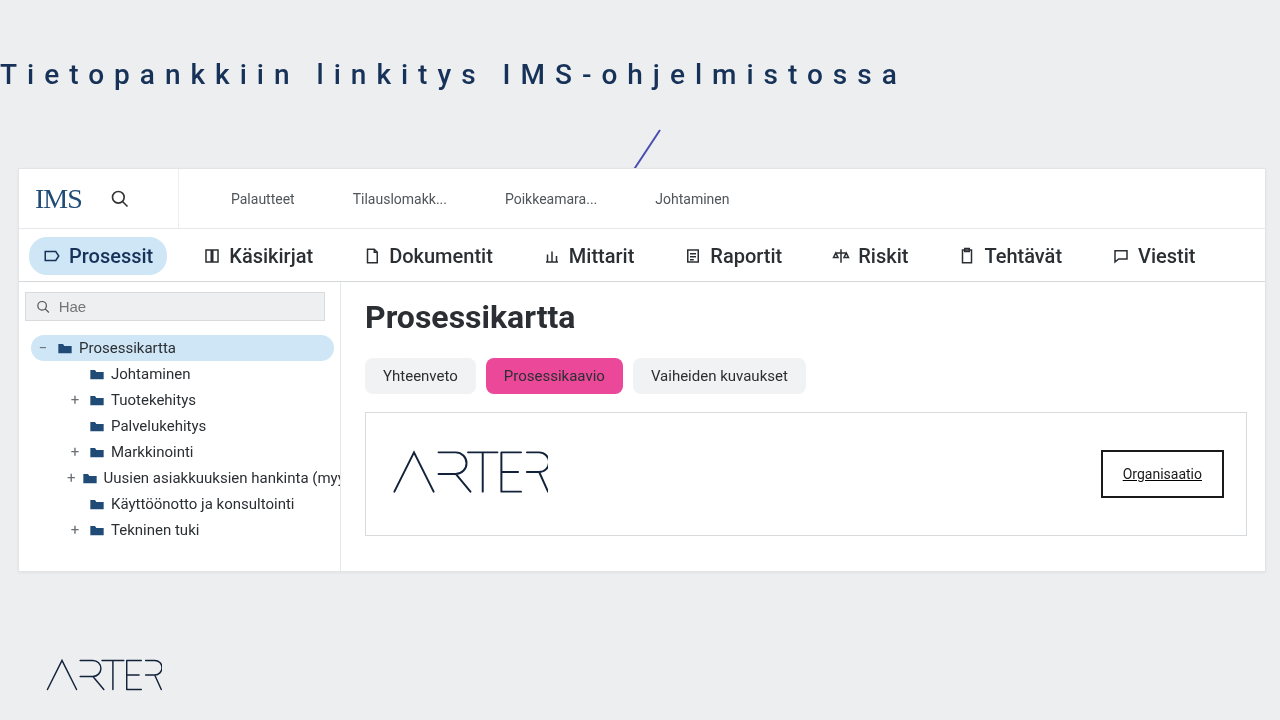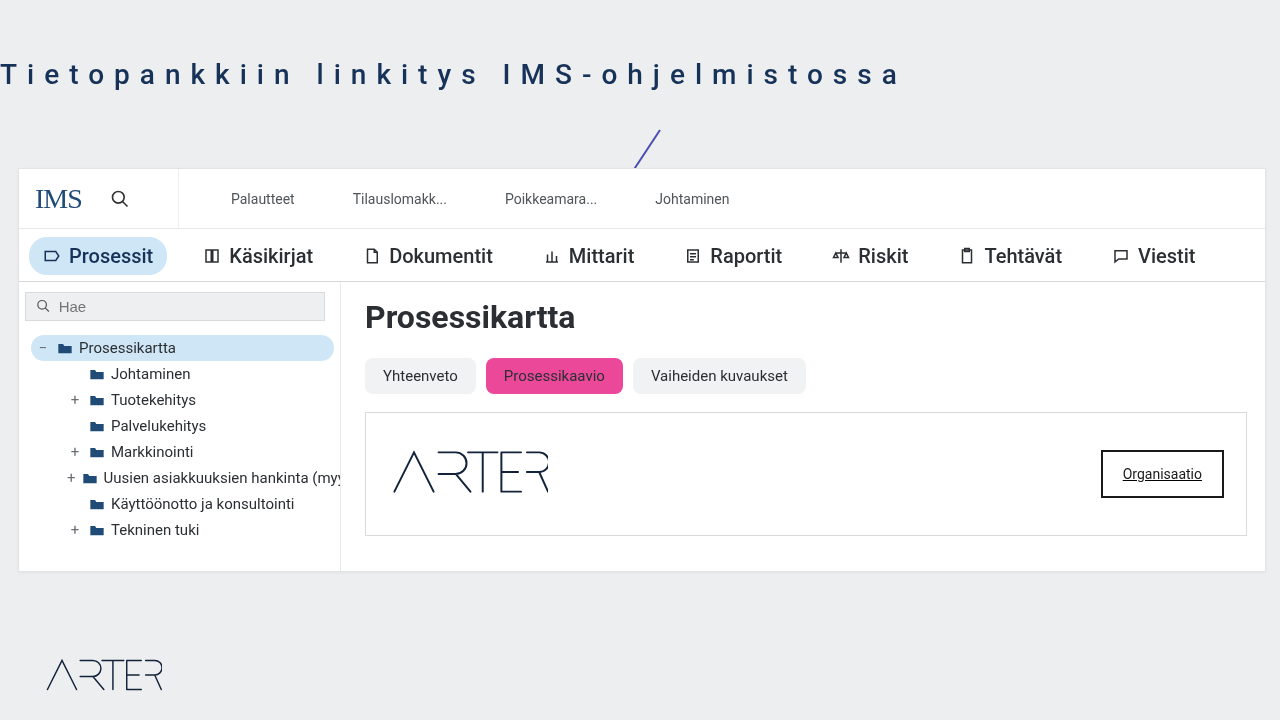--- a/index.html
+++ b/index.html
@@ -116,20 +116,21 @@
   }
   .sidebar {
     width: 322px;
     background: #fff;
     border-right: 1px solid #e6e8ea;
     padding: 10px 6px;
     overflow:hidden;
   }
   .sidebar-search {
     display: flex;
+    align-items: center;
     gap: 8px;
     background: #edeff1;
     border: 1px solid #d8dbde;
     border-radius: 0;
     padding: 5px 10px;
     margin-bottom: 14px;
     width: 300px;
   }
   .sidebar-search input {
     border: 0;

